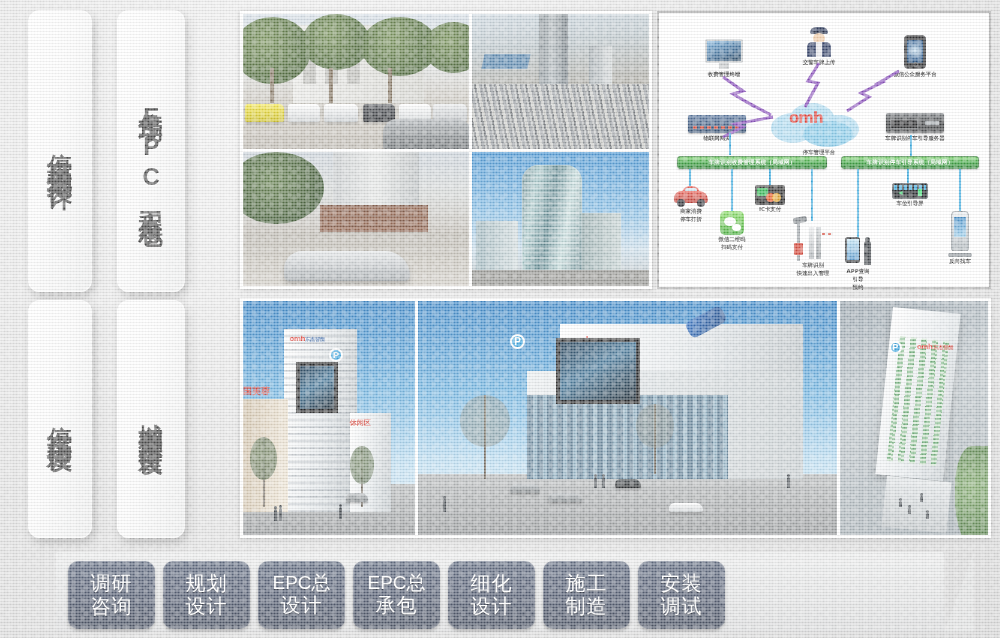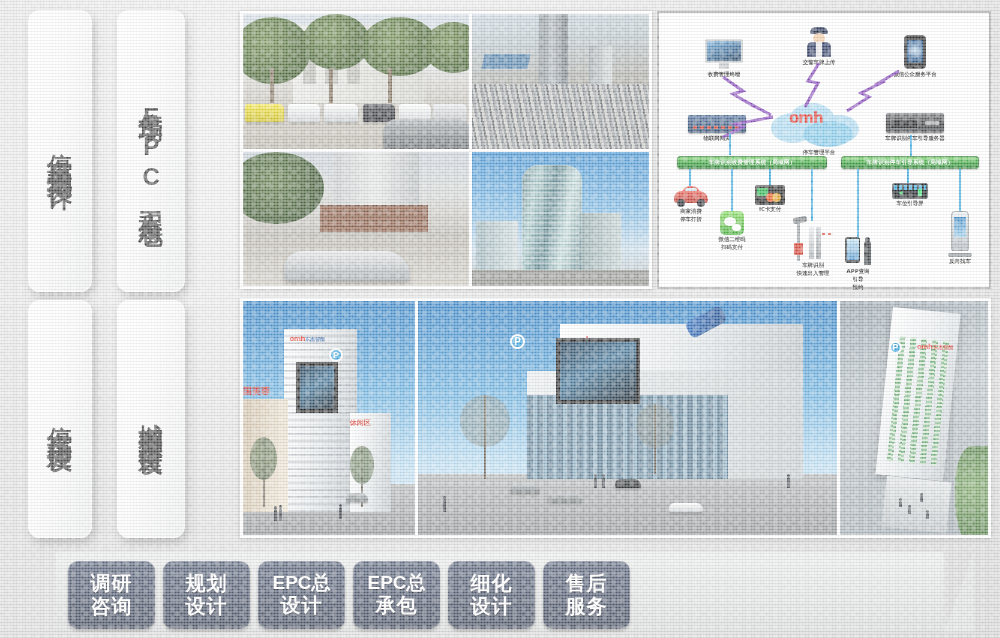--- a/index.html
+++ b/index.html
@@ -242,21 +242,21 @@
   .procbar .plate::after{
     content:""; position:absolute; right:-30px; top:0; border-style:solid;
     border-width:0 0 80px 30px; border-color:transparent transparent #dcdddd transparent;
   }
   .pbtns{position:absolute;left:12px;top:9px;display:flex;gap:8px;}
   .pbtn{
     width:87px; height:68px; border-radius:10px;
     background:linear-gradient(180deg,#515d74 0%, #454f66 48%, #3a4355 100%);
     box-shadow:0 2px 3px rgba(0,0,0,.35), 0 0 0 1px rgba(255,255,255,.12) inset;
     color:#fff; display:flex; flex-direction:column; align-items:center; justify-content:center;
-    font-weight:700; font-size:20px; line-height:1.16; letter-spacing:1px;
+    font-weight:400; font-size:20px; line-height:1.16; letter-spacing:1px;
     text-shadow:0 1px 1px rgba(0,0,0,.45);
   }
   .pbtn span{display:block; white-space:nowrap;}
   .pbtn .ln.en{letter-spacing:0; font-size:19px;}
 </style>
 </head>
 <body>
 
 <div class="stage">
 
@@ -565,20 +565,24 @@
       </div>
       <div class="pbtn">
         <span class="ln en">EPC总</span>
         <span class="ln">承包</span>
       </div>
       <div class="pbtn">
         <span class="ln">细化</span>
         <span class="ln">设计</span>
       </div>
       <div class="pbtn">
-        <span class="ln">售后</span>
-        <span class="ln">服务</span>
+        <span class="ln">施工</span>
+        <span class="ln">制造</span>
+      </div>
+      <div class="pbtn">
+        <span class="ln">安装</span>
+        <span class="ln">调试</span>
       </div>
     </div>
   </div>
 
 </div>
 <div class="noise"></div>
 
 </body></html>

